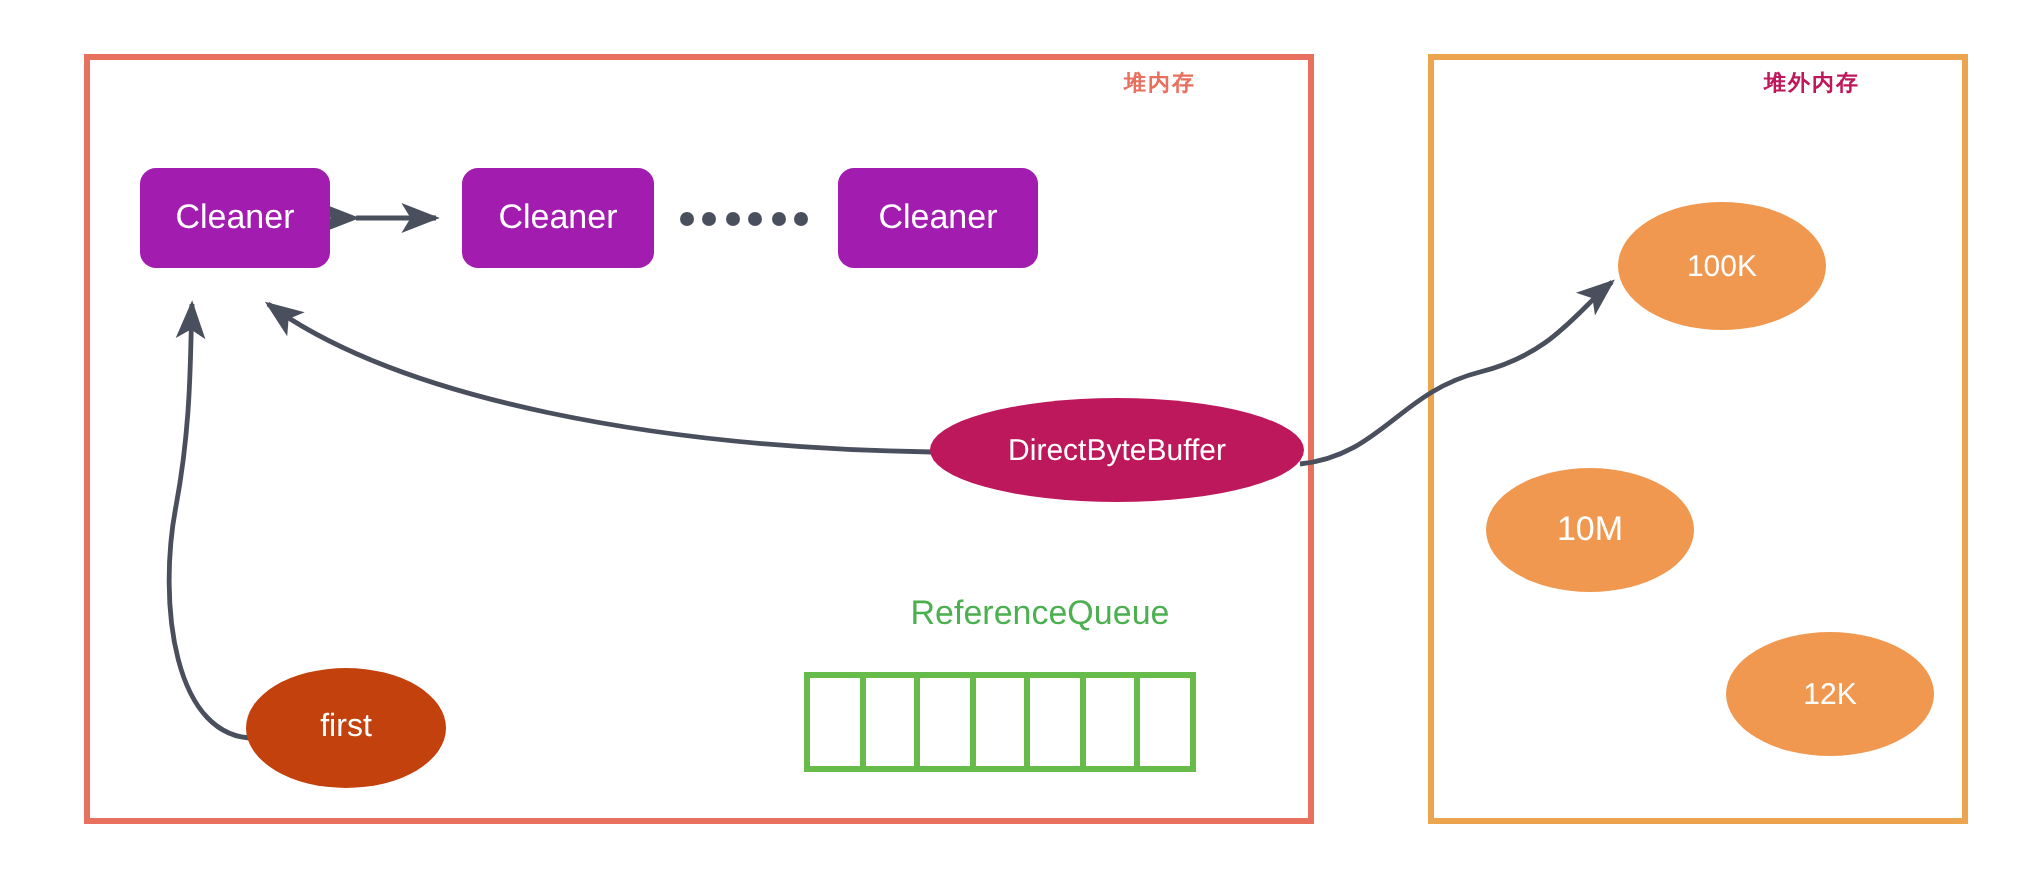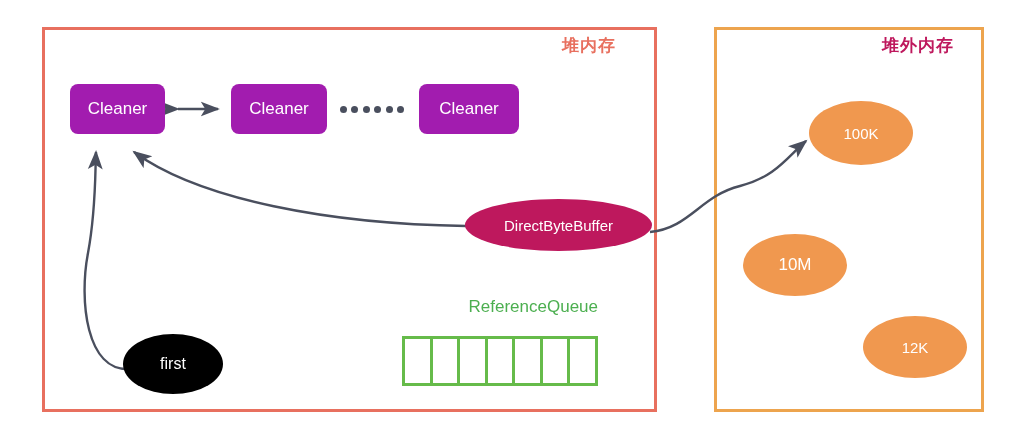--- a/index.html
+++ b/index.html
@@ -35,21 +35,21 @@
   #heap-region {
     left: 42px; top: 27px; width: 615px; height: 385px;
     border: 3px solid #e8705f;
   }
   #offheap-region {
     left: 714px; top: 27px; width: 270px; height: 385px;
     border: 3px solid #eda44e;
   }
   .region-label {
     position: absolute;
-    font-size: 17px;
+    font-size: 11px;
     font-weight: bold;
     letter-spacing: 1px;
     white-space: nowrap;
   }
   #heap-label { left: 562px; top: 34px; color: #e8705f; }
   #offheap-label { left: 882px; top: 34px; color: #be185d; }
 
   .cleaner-node {
     position: absolute;
     box-sizing: border-box;
@@ -91,44 +91,44 @@
     justify-content: center;
     text-align: center;
   }
   #dbb-node {
     left: 465px; top: 199px; width: 187px; height: 52px;
     background: #be185d;
     font-size: 15px;
   }
   #first-node {
     left: 123px; top: 334px; width: 100px; height: 60px;
-    background: #000000;
+    background: #c2410c;
     font-size: 16px;
   }
   #offheap-100k {
     left: 809px; top: 101px; width: 104px; height: 64px;
     background: #f0984f;
     font-size: 15px;
   }
   #offheap-10m {
     left: 743px; top: 234px; width: 104px; height: 62px;
     background: #f0984f;
     font-size: 17px;
   }
   #offheap-10k {
     left: 863px; top: 316px; width: 104px; height: 62px;
     background: #f0984f;
     font-size: 15px;
   }
 
   #refqueue-label {
     position: absolute;
-    left: 402px; top: 297px;
+    left: 422px; top: 297px;
     width: 196px;
-    text-align: right;
+    text-align: center;
     color: #4caf50;
     font-size: 17px;
     white-space: nowrap;
   }
   #refqueue-cells {
     position: absolute;
     left: 402px; top: 336px;
     width: 196px; height: 50px;
     box-sizing: border-box;
     border: 3px solid #66bb4a;

